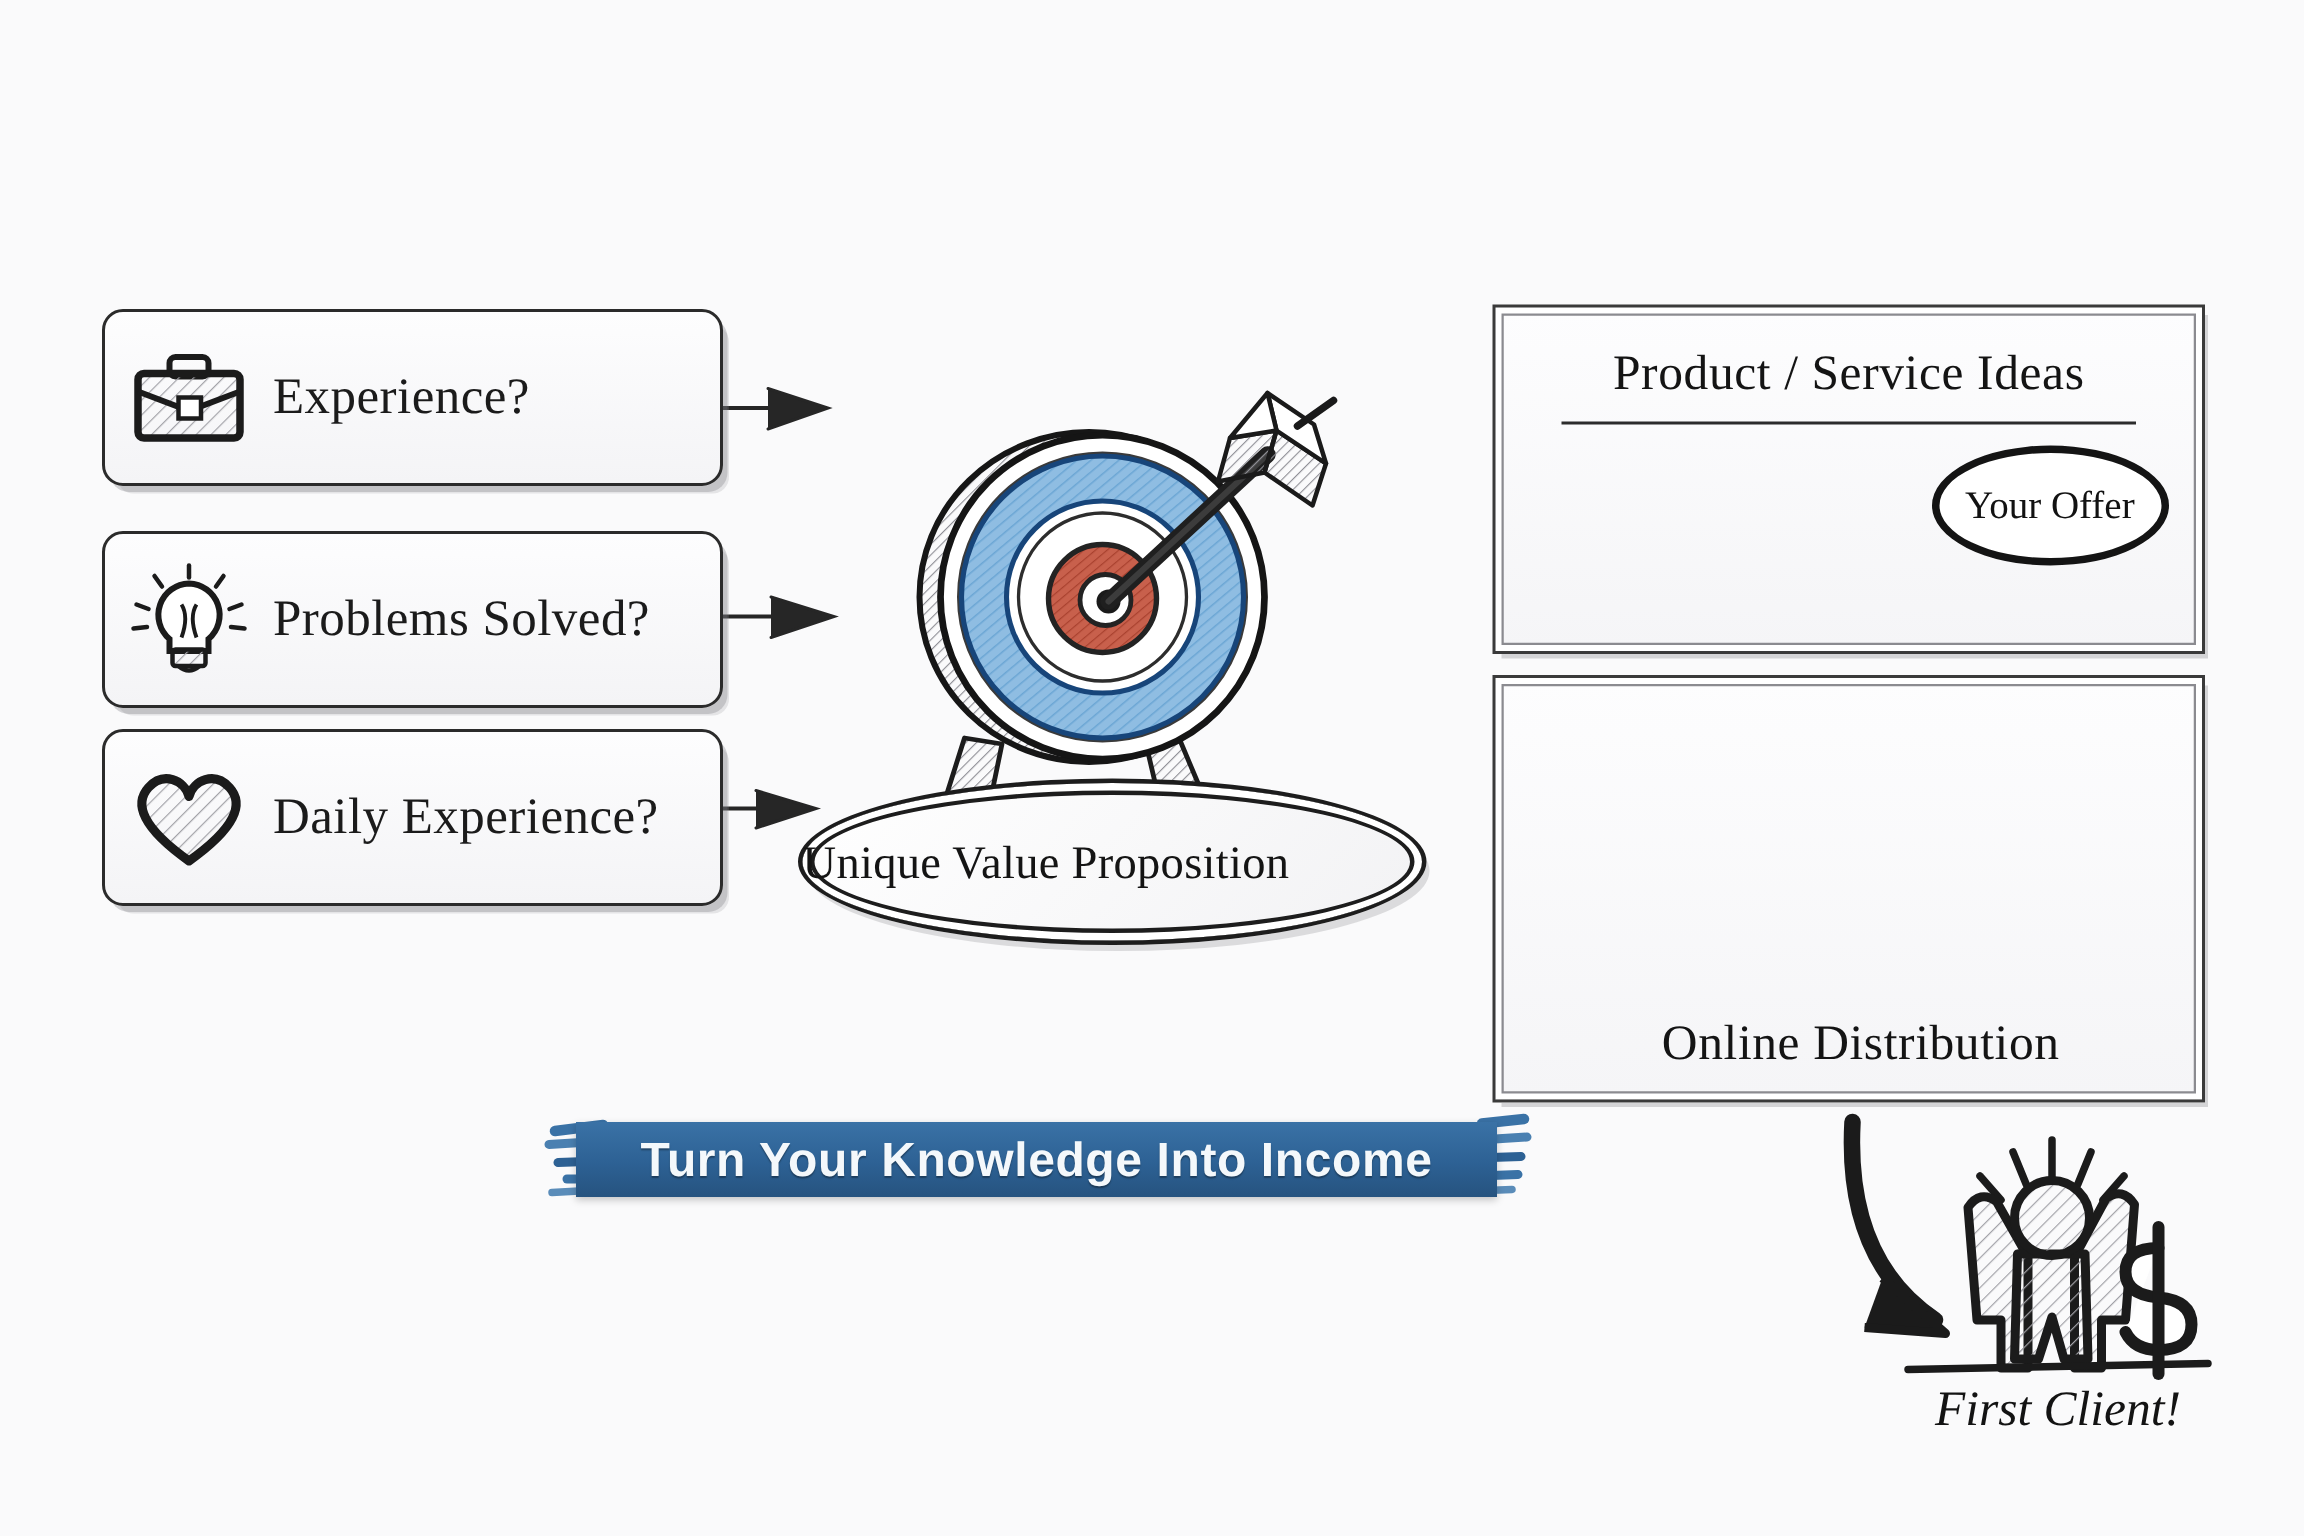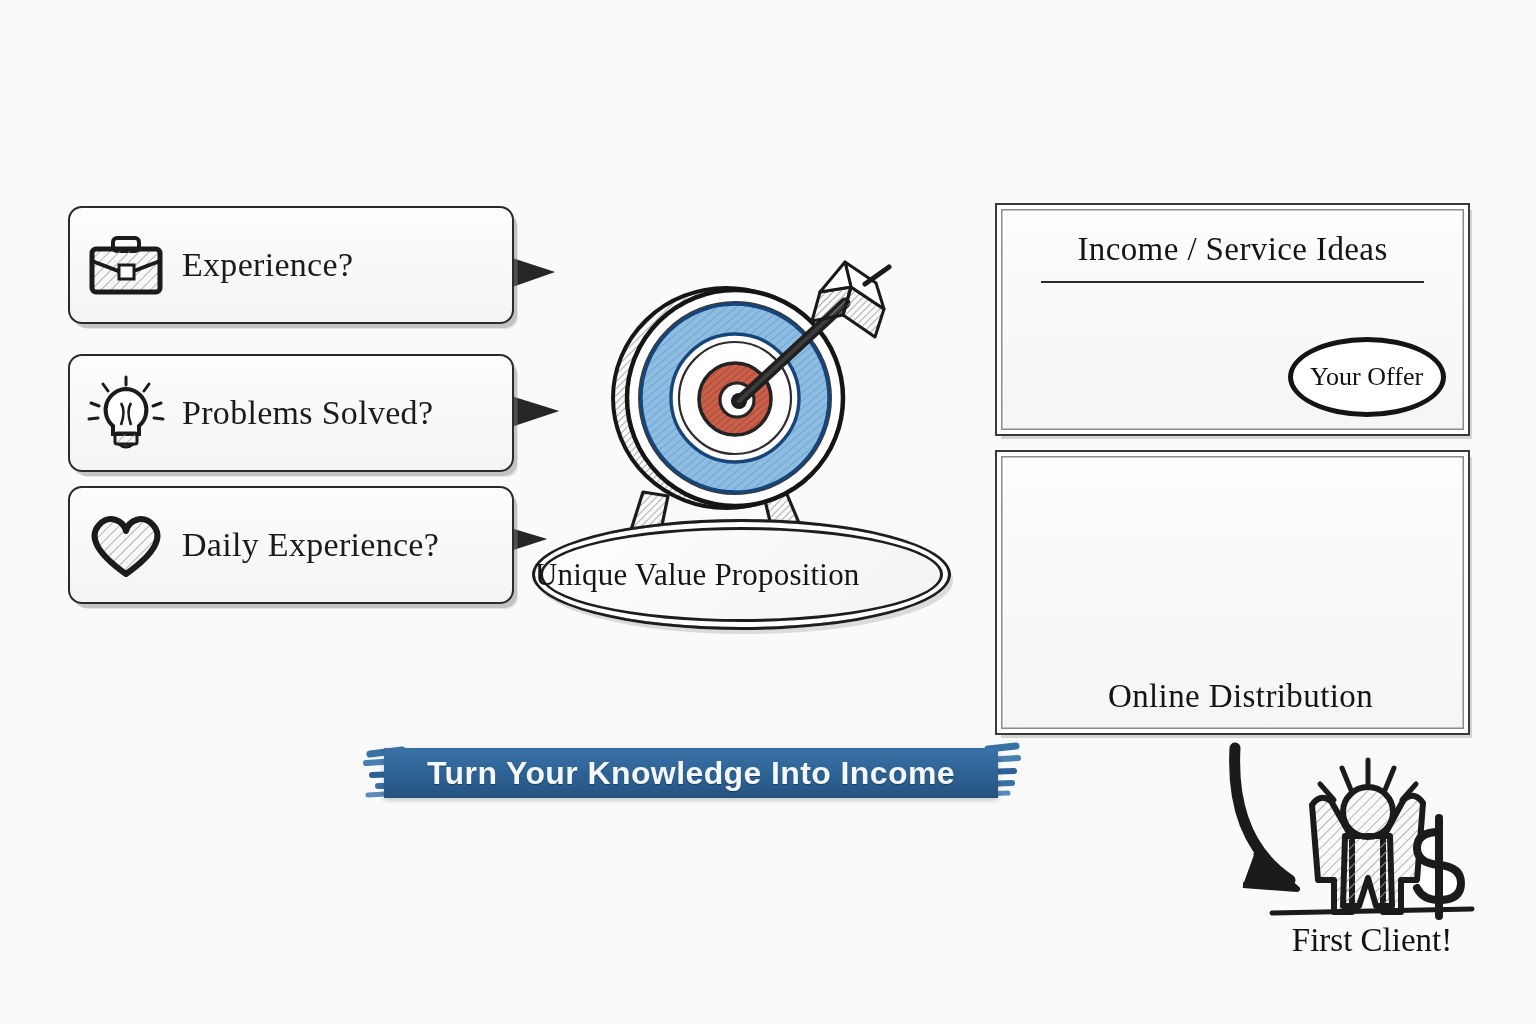--- a/index.html
+++ b/index.html
@@ -9,21 +9,21 @@
     font-family:"Liberation Serif", serif;
     overflow:hidden;
     position:relative;
   }
   #stage{position:relative;width:1536px;height:1024px;}
   #stage > svg{position:absolute;left:0;top:0;}
 
   
   .crit-box{
     position:absolute;
-    width:446px;height:118px;
+    width:414px;height:118px;
     border:2.5px solid #2b2b2b;
     border-radius:14px;
     background:linear-gradient(180deg,#fdfdfe 0%,#f4f4f6 100%);
     box-shadow:4px 5px 0 -1px rgba(120,120,125,.30), 7px 8px 0 -3px rgba(150,150,155,.22);
     display:flex;align-items:center;
     box-sizing:border-box;
   }
   .crit-box .icon-slot{
     width:112px;min-width:112px;height:100%;
     display:flex;align-items:center;justify-content:center;
@@ -63,21 +63,21 @@
     position:absolute;left:0;right:0;text-align:center;
     font-size:33px;color:#141414;letter-spacing:.4px;white-space:nowrap;
   }
   #products-title{top:26px;}
   #products-rule{
     position:absolute;left:44px;right:44px;top:76px;height:0;
     border-top:2px solid #2c2c2c;
   }
   #products-icons{
     position:absolute;left:18px;right:18px;top:92px;height:120px;
-    display:flex;align-items:flex-end;justify-content:space-around;
+    display:flex;align-items:flex-start;justify-content:space-around;
   }
   #distribution-title{bottom:18px;padding-left:16px;}
 
   .bubble{
     position:relative;width:148px;height:70px;
     border:5px solid #141414;border-radius:50%/50%;
     background:#ffffff;display:flex;align-items:center;justify-content:center;
   }
   .bubble span{font-size:26px;color:#121212;white-space:nowrap;}
 
@@ -91,21 +91,21 @@
   }
   #banner-text{
     font-size:32px;color:#f4f8fb;white-space:nowrap;letter-spacing:.4px;
     font-family:"Liberation Sans", sans-serif;font-weight:700;
     text-shadow:0 1px 1px rgba(0,0,0,.35);
   }
 
   
   #first-client-label{
     position:absolute;left:1252px;top:922px;width:240px;text-align:center;
-    font-size:33px;color:#131313;white-space:nowrap;
+    font-size:33px;color:#131313;white-space:nowrap;font-style:italic;
   }
 </style>
 </head>
 <body>
 
 <div id="stage">
 
   <svg width="1536" height="1024" viewBox="0 0 1536 1024">
     <defs>
       <pattern id="hatch" width="7" height="7" patternTransform="rotate(45)" patternUnits="userSpaceOnUse">
@@ -350,21 +350,21 @@
       </svg>
     </div>
     <div class="crit-label">Daily Experience?</div>
   </div>
 
   <div id="uvp-ellipse">
     <span id="uvp-text">Unique Value Proposition</span>
   </div>
 
   <div class="panel" id="panel-products">
-    <div class="panel-title" id="products-title">Income / Service Ideas</div>
+    <div class="panel-title" id="products-title">Product / Service Ideas</div>
     <div id="products-rule"></div>
     <div id="products-icons">
       <div style="width:140px;"></div>
       <div style="width:110px;"></div>
       <div class="bubble">
         <span>Your Offer</span>
       </div>
     </div>
   </div>
 

